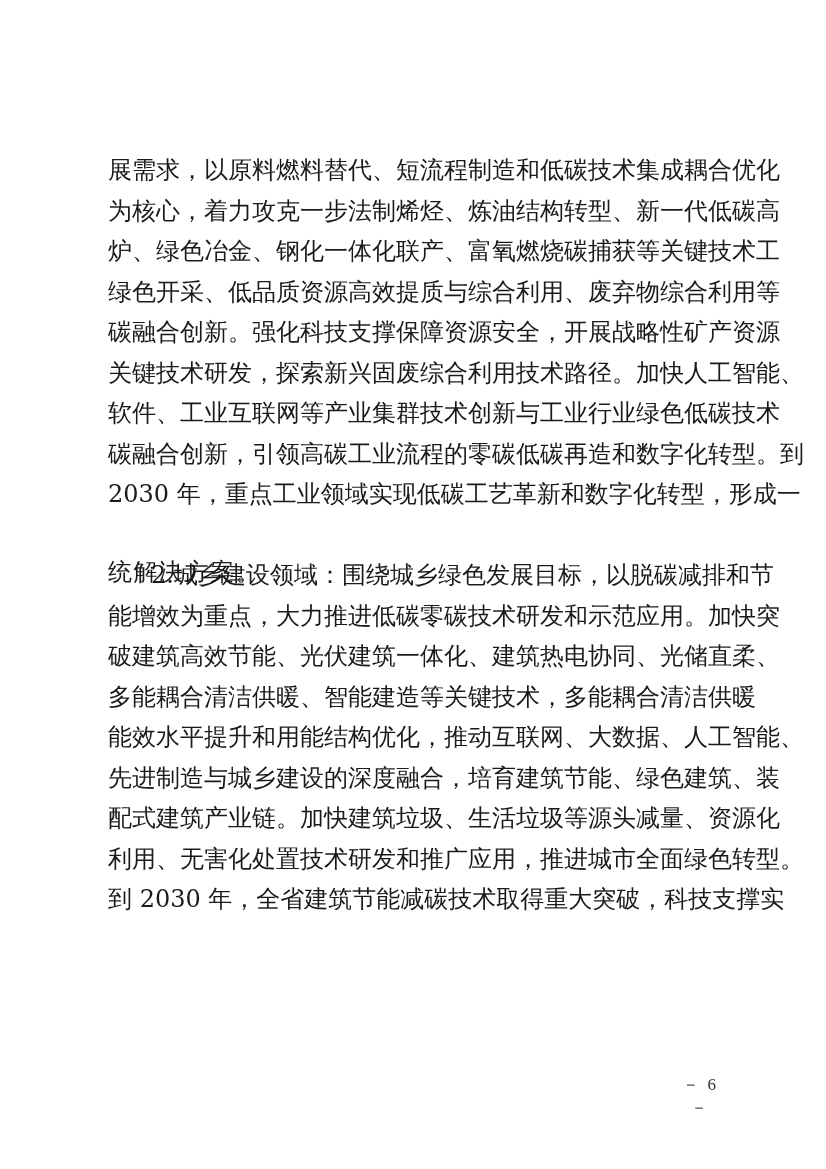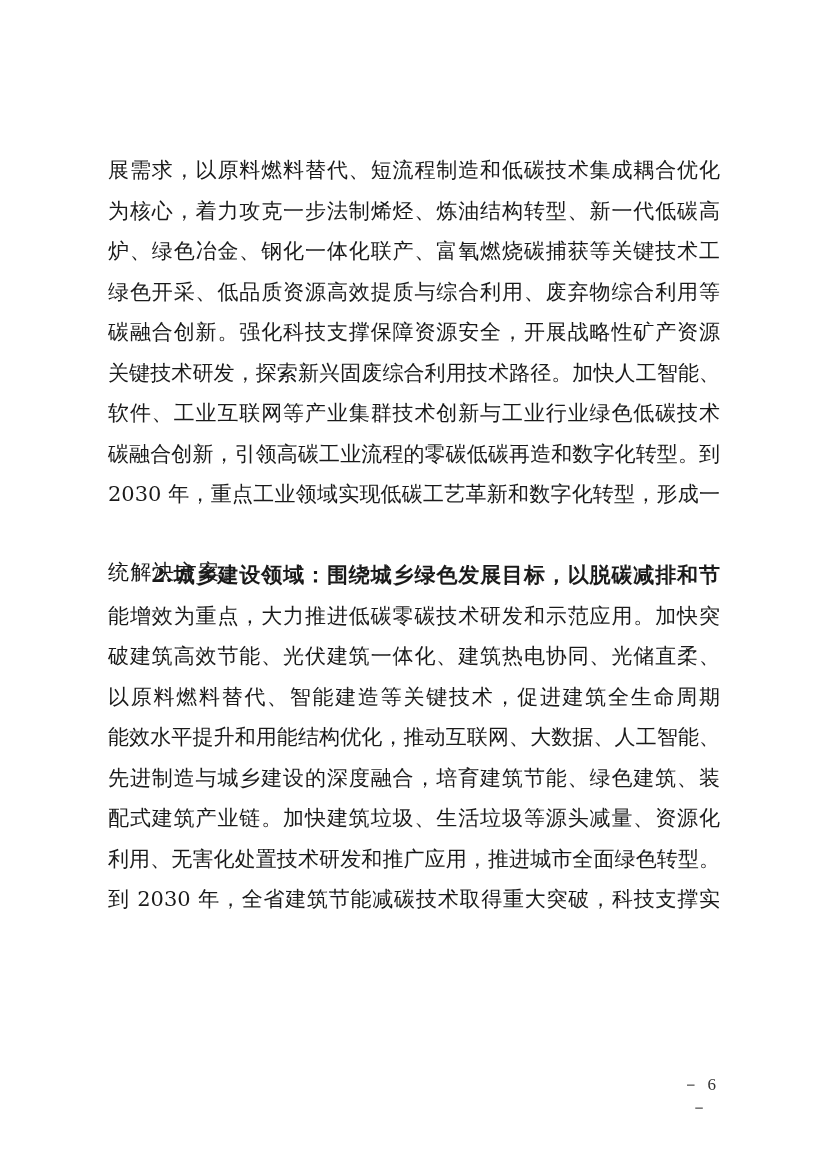--- a/index.html
+++ b/index.html
@@ -24,21 +24,21 @@
   }
   .body-text {
     position: absolute;
     left: 108px;
     top: 150px;
     width: 612px;
   }
   .line {
     height: 40.5px;
     line-height: 40.5px;
-    font-size: 21px;
+    font-size: 24px;
     white-space: nowrap;
     display: flex;
     justify-content: space-between;
     letter-spacing: 0;
   }
   .line.last {
     justify-content: flex-start;
   }
   .line .t {
     display: block;
@@ -47,21 +47,20 @@
     text-align-last: justify;
   }
   .line.last .t {
     text-align-last: left;
     letter-spacing: 1.6px;
     margin-top: 37px;
   }
   .line.indent .t {
     padding-left: 43px;
     box-sizing: border-box;
-    font-weight: bold;
   }
   .page-number {
     position: absolute;
     left: 672px;
     top: 1073px;
     width: 56px;
     text-align: center;
     font-size: 17px;
     color: #333;
     font-family: "Liberation Serif", serif;
@@ -106,21 +105,21 @@
     <div class="line indent">
         <span class="t">2.城乡建设领域：围绕城乡绿色发展目标，以脱碳减排和节</span>
       </div>
     <div class="line">
         <span class="t">能增效为重点，大力推进低碳零碳技术研发和示范应用。加快突</span>
       </div>
     <div class="line">
         <span class="t">破建筑高效节能、光伏建筑一体化、建筑热电协同、光储直柔、</span>
       </div>
     <div class="line">
-        <span class="t">以原料燃料替代、智能建造等关键技术，促进建筑全生命周期</span>
+        <span class="t">多能耦合清洁供暖、智能建造等关键技术，多能耦合清洁供暖</span>
       </div>
     <div class="line">
         <span class="t">能效水平提升和用能结构优化，推动互联网、大数据、人工智能、</span>
       </div>
     <div class="line">
         <span class="t">先进制造与城乡建设的深度融合，培育建筑节能、绿色建筑、装</span>
       </div>
     <div class="line">
         <span class="t">配式建筑产业链。加快建筑垃圾、生活垃圾等源头减量、资源化</span>
       </div>

